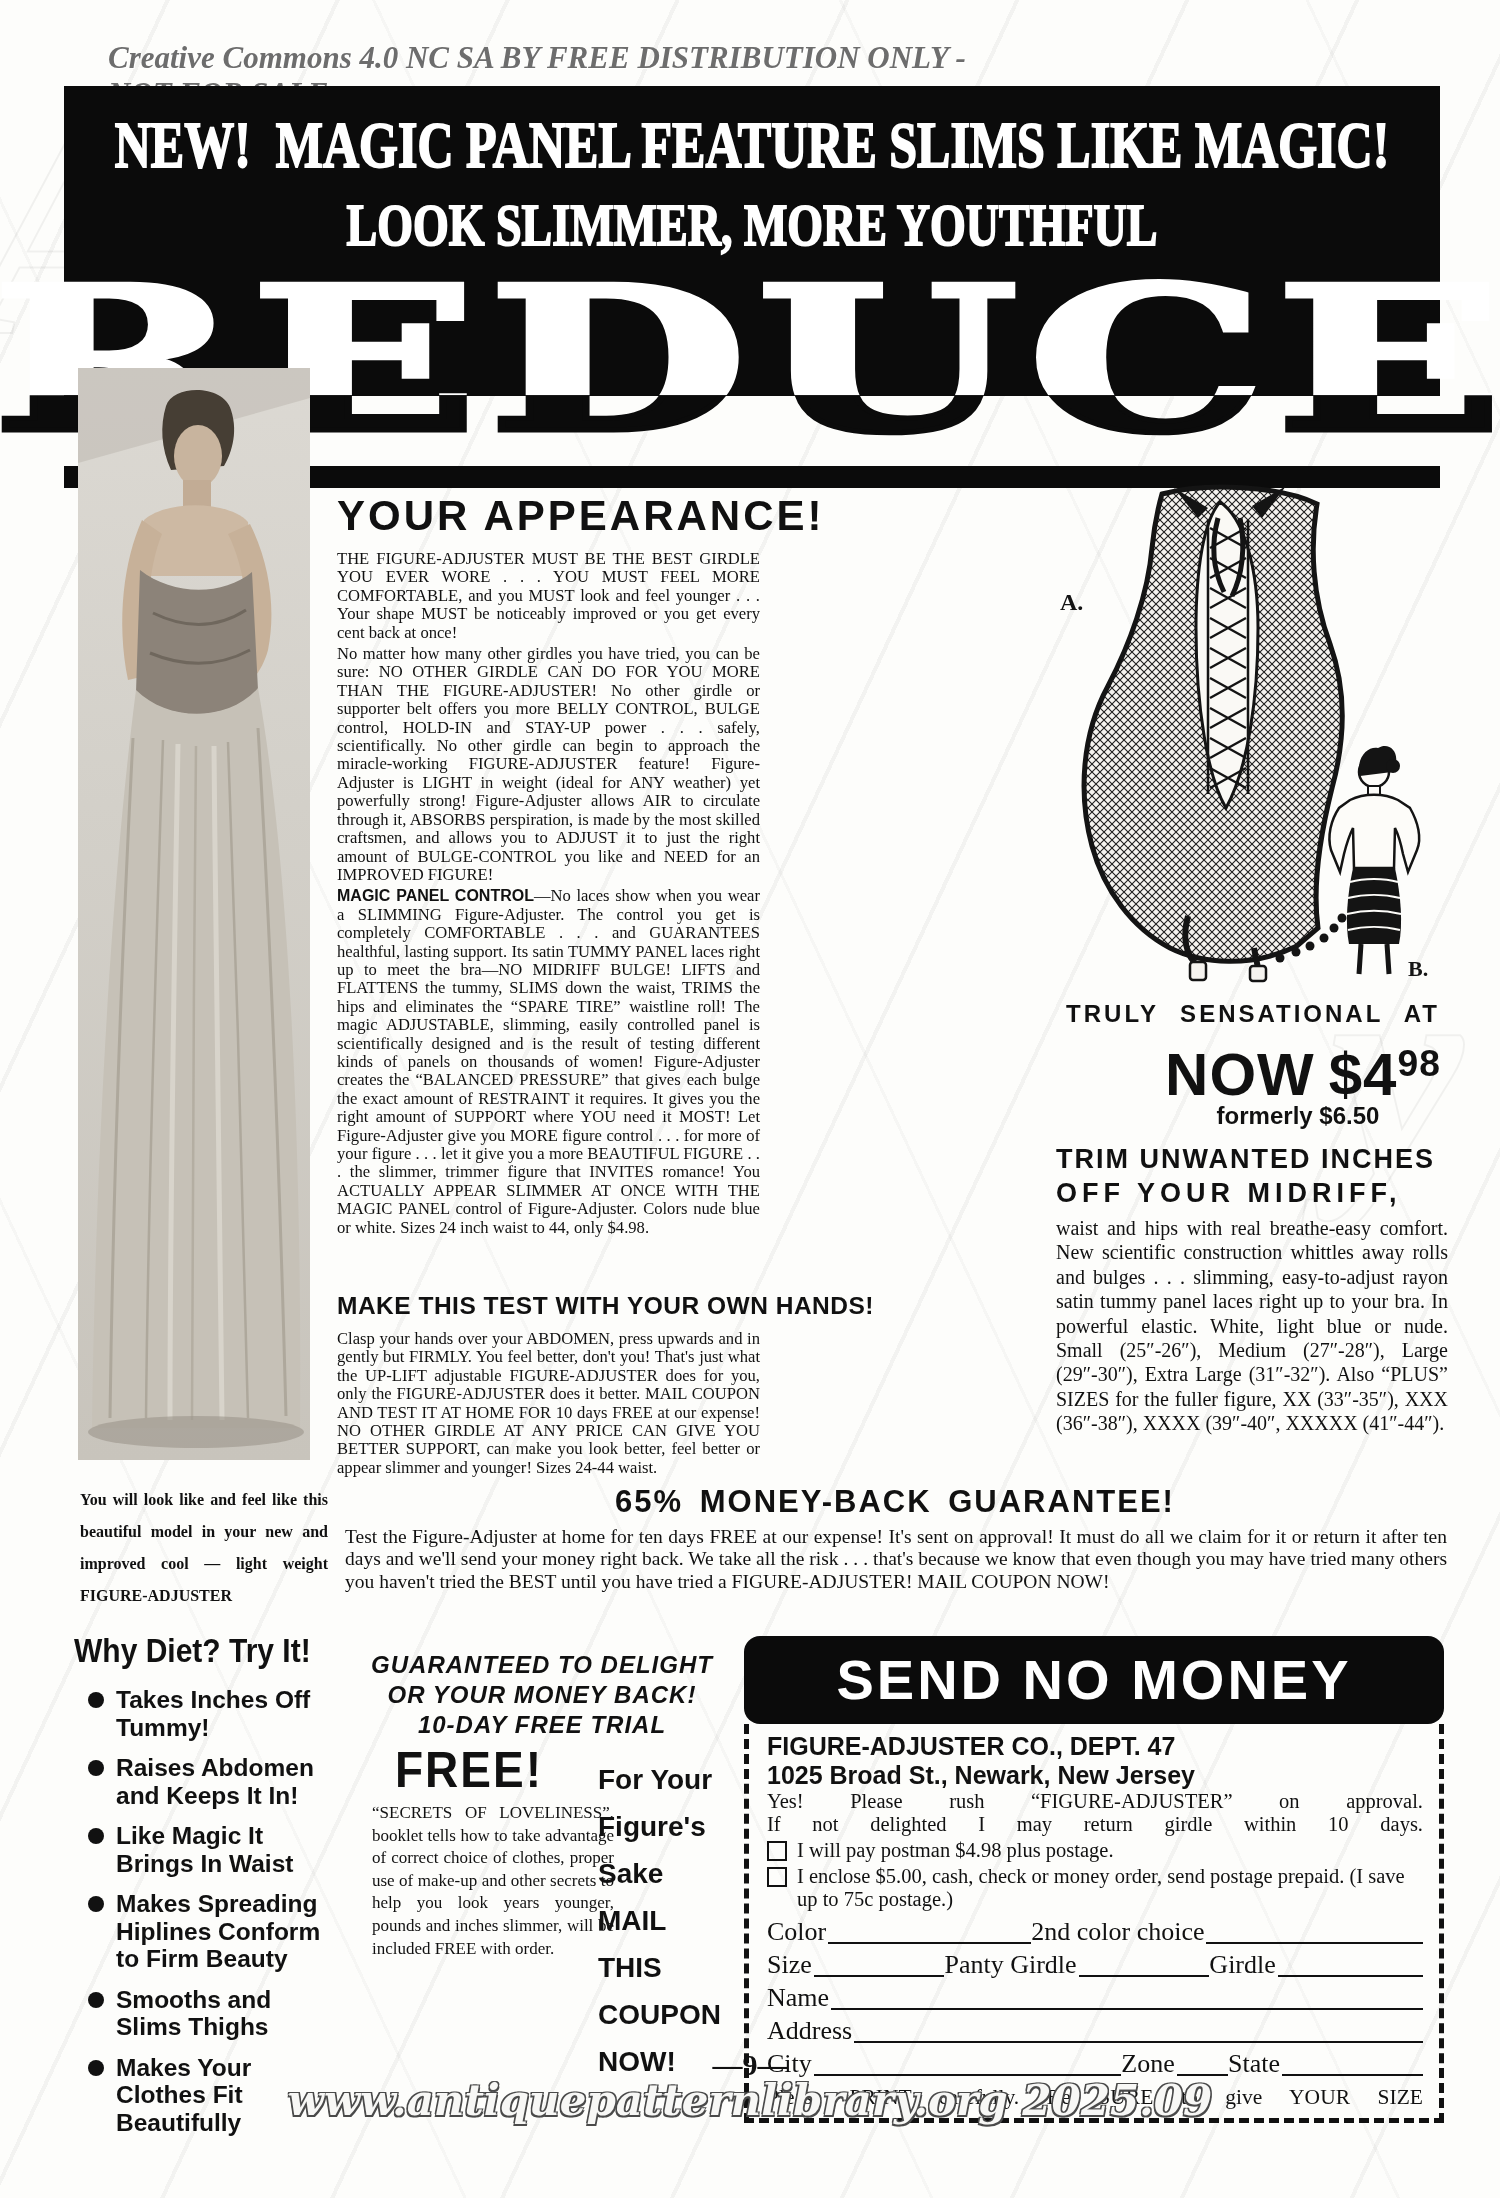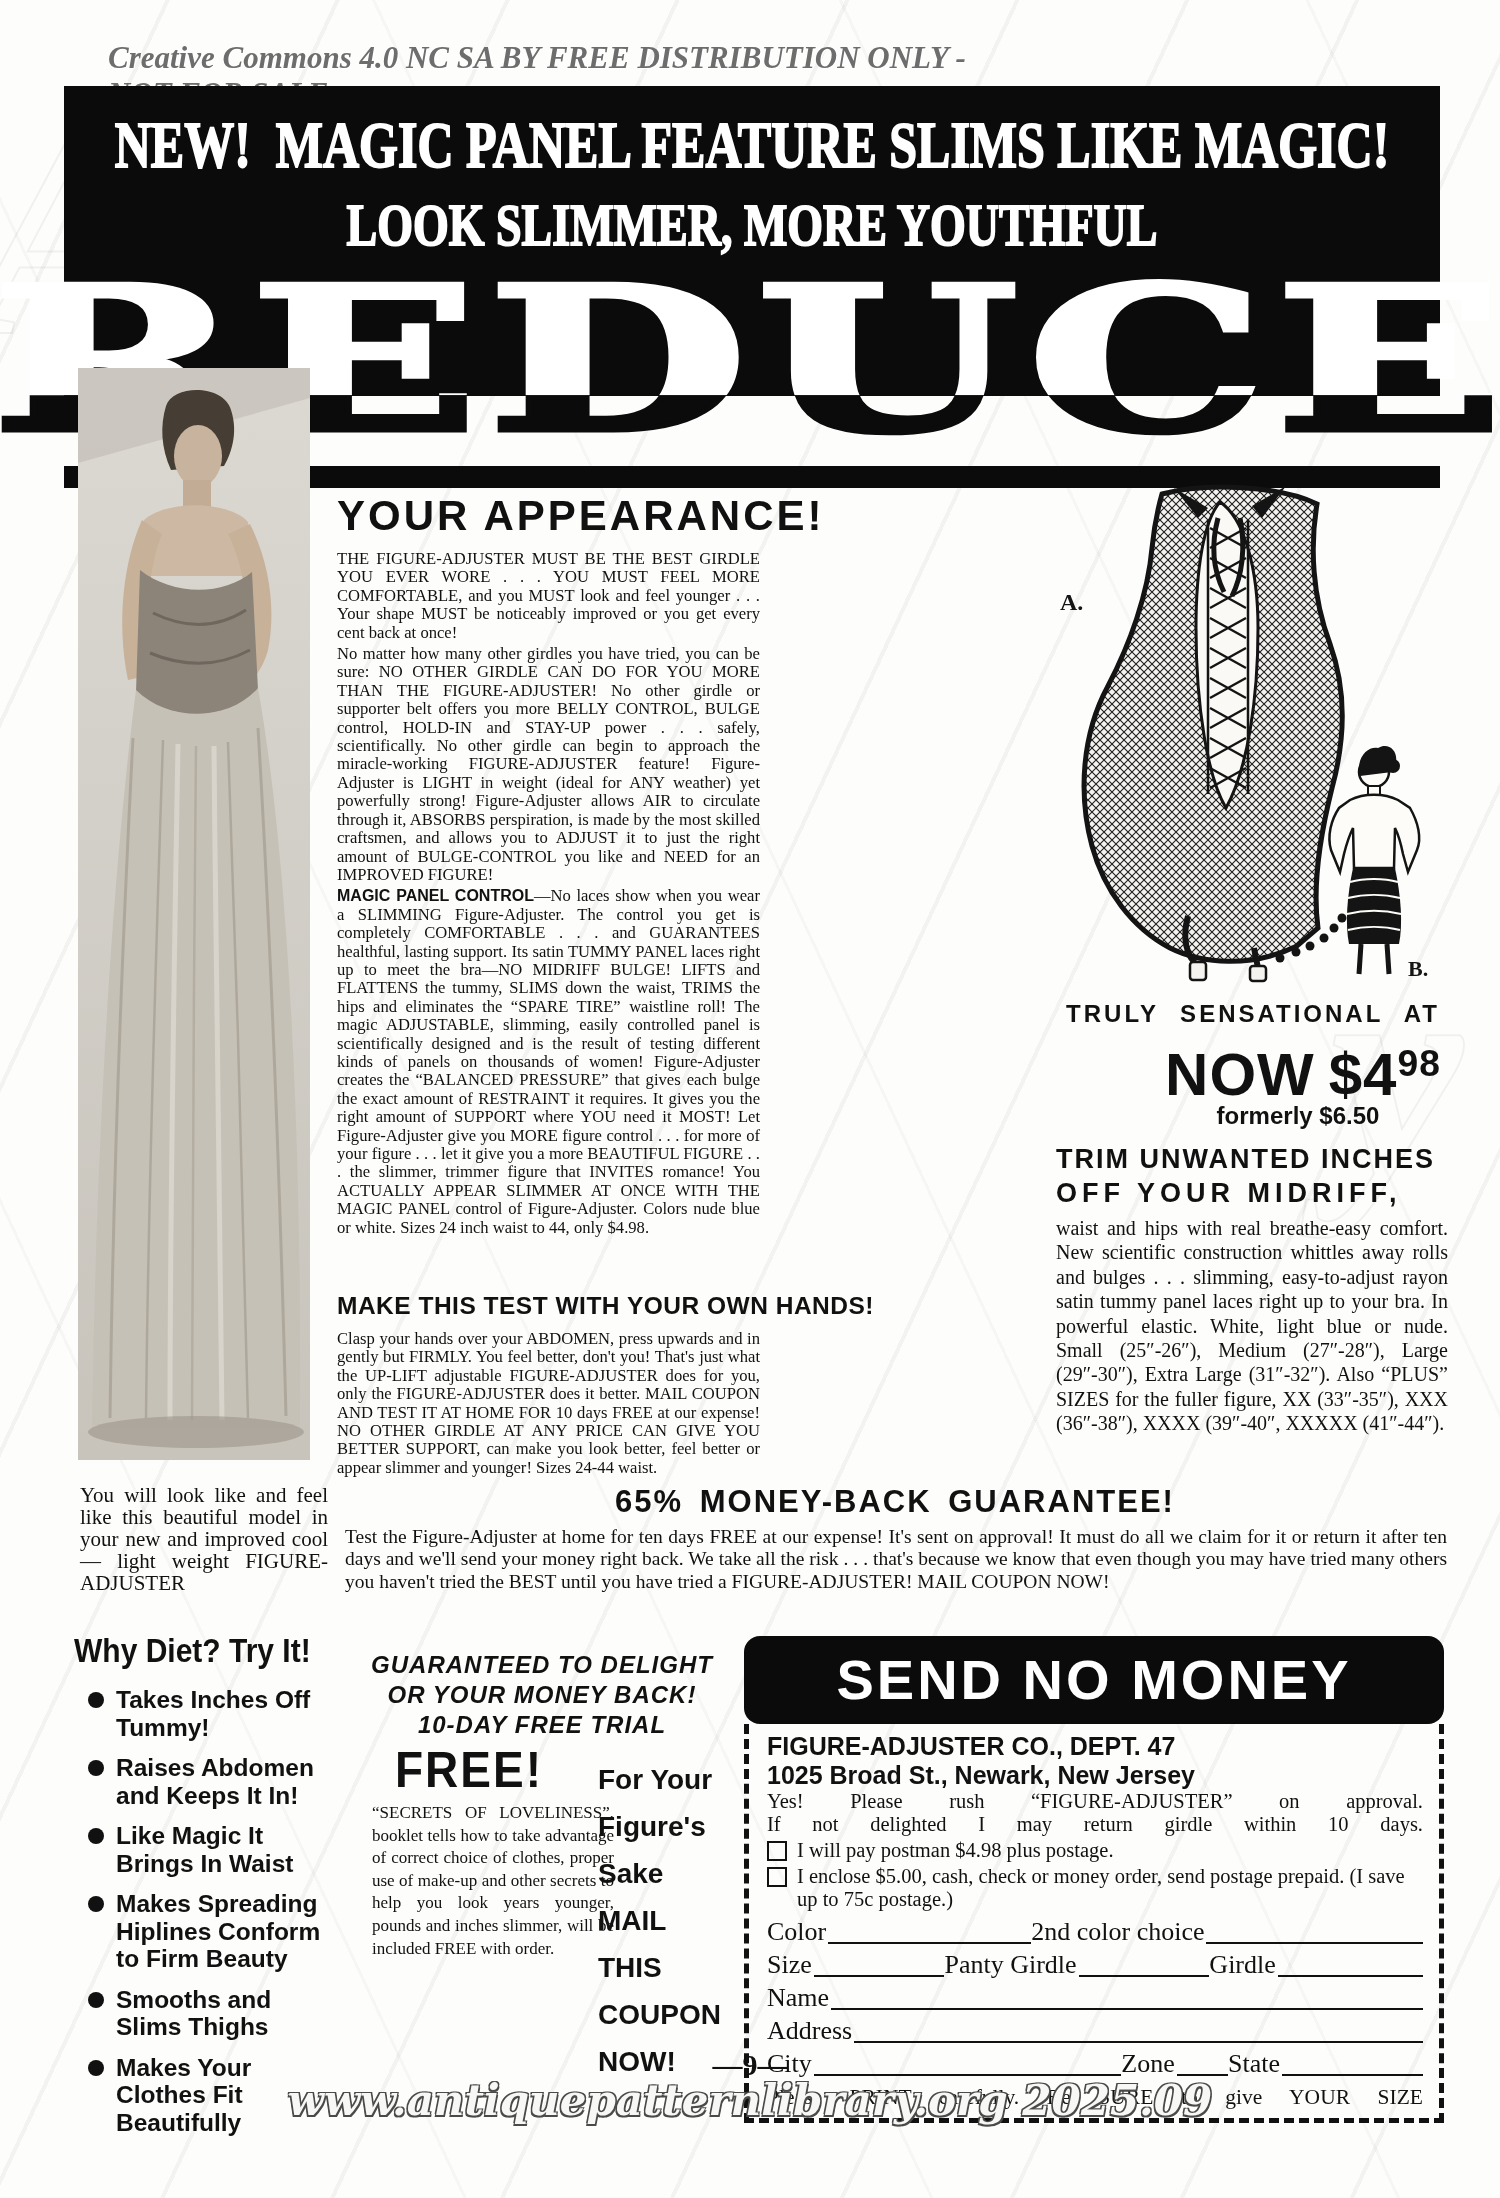--- a/index.html
+++ b/index.html
@@ -52,21 +52,21 @@
       font:700 24px "Liberation Sans",sans-serif;}
   .trimhead{left:1056px;top:1142px;width:392px;font:700 27px/34px "Liberation Sans",sans-serif;}
   .trimhead .t1{letter-spacing:2px;}
   .trimhead .t2{letter-spacing:5px;}
   .trimbody{left:1056px;top:1216px;width:392px;text-align:justify;font-size:20px;line-height:24.4px;}
   
   .guarhead{left:380px;top:1484px;width:1030px;text-align:center;
       font:700 31px "Liberation Sans",sans-serif;letter-spacing:2px;word-spacing:6px;}
   .guarbody{left:345px;top:1526px;width:1102px;text-align:justify;font-size:19.5px;line-height:22.4px;}
   
-  .caption{left:80px;top:1484px;width:248px;text-align:justify;font-size:21px;line-height:22px;}
+  .caption{left:80px;top:1484px;width:248px;text-align:justify;font-size:16px;line-height:32px;font-weight:bold;}
   .whyhead{left:74px;top:1634px;width:270px;font:700 30px "Liberation Sans",sans-serif;transform:scaleY(1.1);}
   .whylist{left:88px;top:1686px;width:250px;}
   .bullet{display:flex;margin-bottom:13px;}
   .dot{width:16px;height:16px;border-radius:50%;background:#111;flex:none;margin:6px 12px 0 0;}
   .btext{font:700 24.5px/27.5px "Liberation Sans",sans-serif;width:205px;}
   
   .gtd{left:352px;top:1650px;width:380px;text-align:center;
       font:italic 700 24px/30px "Liberation Sans",sans-serif;letter-spacing:1px;white-space:nowrap;}
   .freehead{left:395px;top:1742px;font:700 46px "Liberation Sans",sans-serif;letter-spacing:2px;transform:scaleY(1.1);}
   .freebody{left:350px;top:1802px;width:242px;text-align:justify;font-size:17px;line-height:22.6px;margin-left:22px;}

